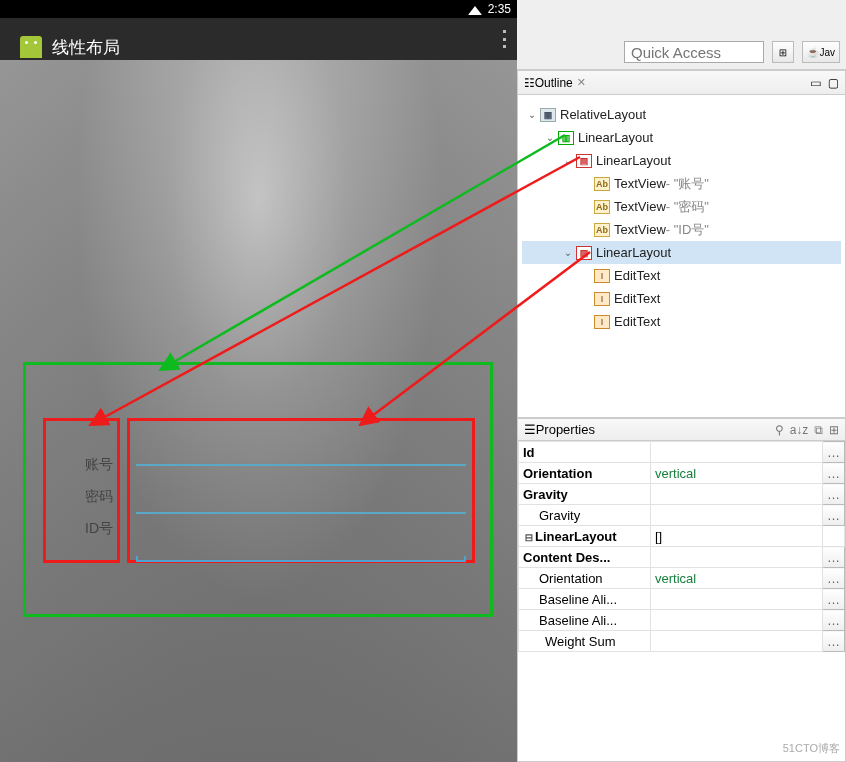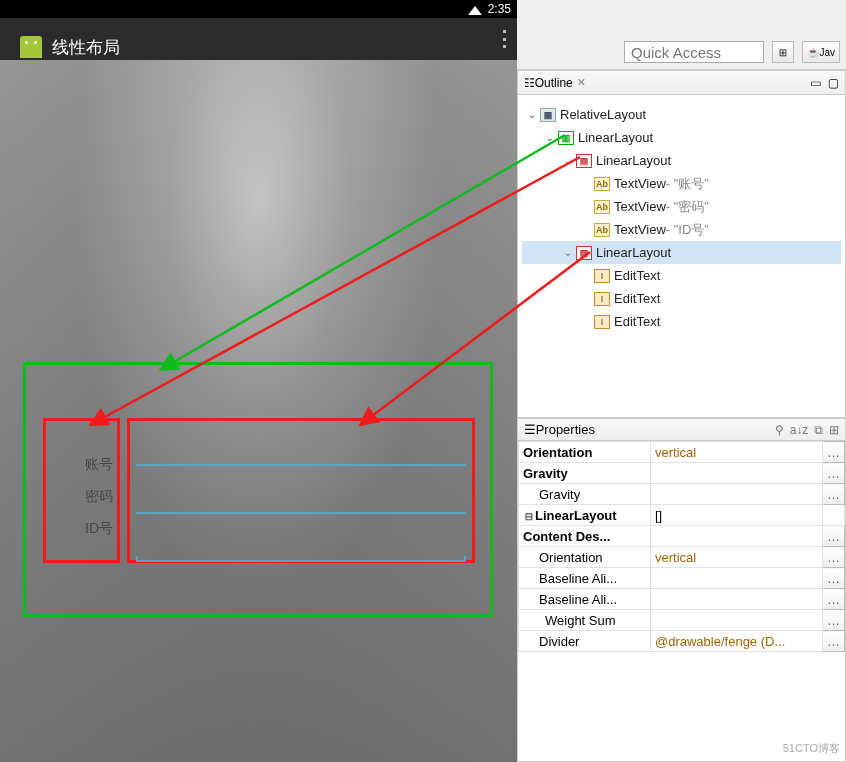--- a/index.html
+++ b/index.html
@@ -60,21 +60,21 @@
 .props-panel { position: absolute; left: 0; top: 418px; right: 0; bottom: 0; background: #fff; border: 1px solid #ccc; font-size: 13px; }
 .props-header { height: 22px; border-bottom: 1px solid #ccc; display: flex; align-items: center; padding: 0 6px; background: linear-gradient(#f8f8f8, #eee); }
 .props-header .icons-right { margin-left: auto; display: flex; gap: 6px; color: #777; font-size: 12px; }
 .grid { width: 100%; border-collapse: collapse; table-layout: fixed; }
 .grid col.c1 { width: 132px; }
 .grid col.c2 { }
 .grid col.c3 { width: 22px; }
 .grid td { border: 1px solid #e2e2e2; padding: 2px 4px; height: 21px; overflow: hidden; text-overflow: ellipsis; white-space: nowrap; }
 .grid td.name { font-weight: bold; }
 .grid td.name.sub { font-weight: normal; padding-left: 20px; }
-.grid td.val.blue { color: #a16207; }
+.grid td.val.blue { color: #15803d; }
 .grid td.btn { text-align: center; color: #666; border: 1px solid #bbb; background: linear-gradient(#fff, #eee); }
 .expcol { width: 12px; display: inline-block; text-align: center; color: #555; font-size: 10px; }
 
 
 .arrows { position: absolute; left: 0; top: 0; width: 846px; height: 762px; pointer-events: none; }
 
 .watermark { position: absolute; right: 6px; bottom: 6px; font-size: 11px; color: #aaa; }
 </style>
 </head>
 <body>
@@ -211,20 +211,25 @@
       </div>
     </div>
     <table class="grid" id="props-grid">
       <colgroup>
           <col class="c1">
           <col class="c2">
           <col class="c3">
         </colgroup>
       <tbody>
           <tr>
+            <td class="name" style="font-weight: bold;"><span>Id</span></td>
+            <td class="val"></td>
+            <td class="btn">…</td>
+          </tr>
+          <tr>
             <td class="name" style="font-weight: bold;"><span>Orientation</span></td>
             <td class="val blue">vertical</td>
             <td class="btn">…</td>
           </tr>
           <tr>
             <td class="name" style="font-weight: bold;"><span>Gravity</span></td>
             <td class="val"></td>
             <td class="btn">…</td>
           </tr>
           <tr>
@@ -253,25 +258,20 @@
             <td class="btn">…</td>
           </tr>
           <tr>
             <td class="name sub" style="font-weight: normal;"><span>Baseline Ali...</span></td>
             <td class="val"></td>
             <td class="btn">…</td>
           </tr>
           <tr>
             <td class="name sub" style="font-weight: normal; padding-left: 26px;"><span>Weight Sum</span></td>
             <td class="val"></td>
-            <td class="btn">…</td>
-          </tr>
-          <tr>
-            <td class="name sub" style="font-weight: normal;"><span>Divider</span></td>
-            <td class="val blue">@drawable/fenge (D...</td>
             <td class="btn">…</td>
           </tr>
         </tbody>
     </table>
   </div>
 </div>
 
 <svg class="arrows">
   <defs>
     <marker id="ar-red" viewBox="0 0 10 10" refX="9" refY="5" markerWidth="8" markerHeight="8" orient="auto">

